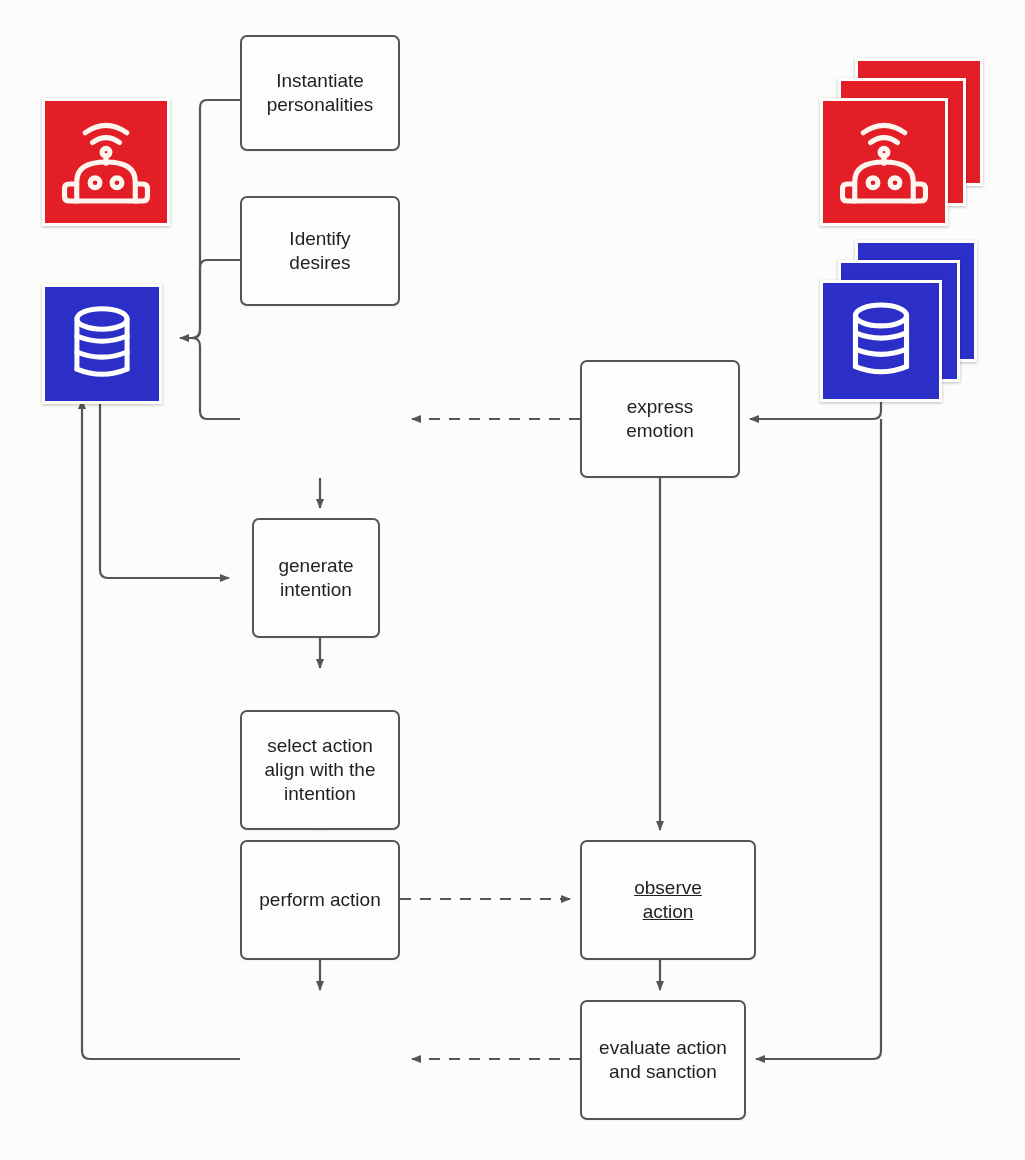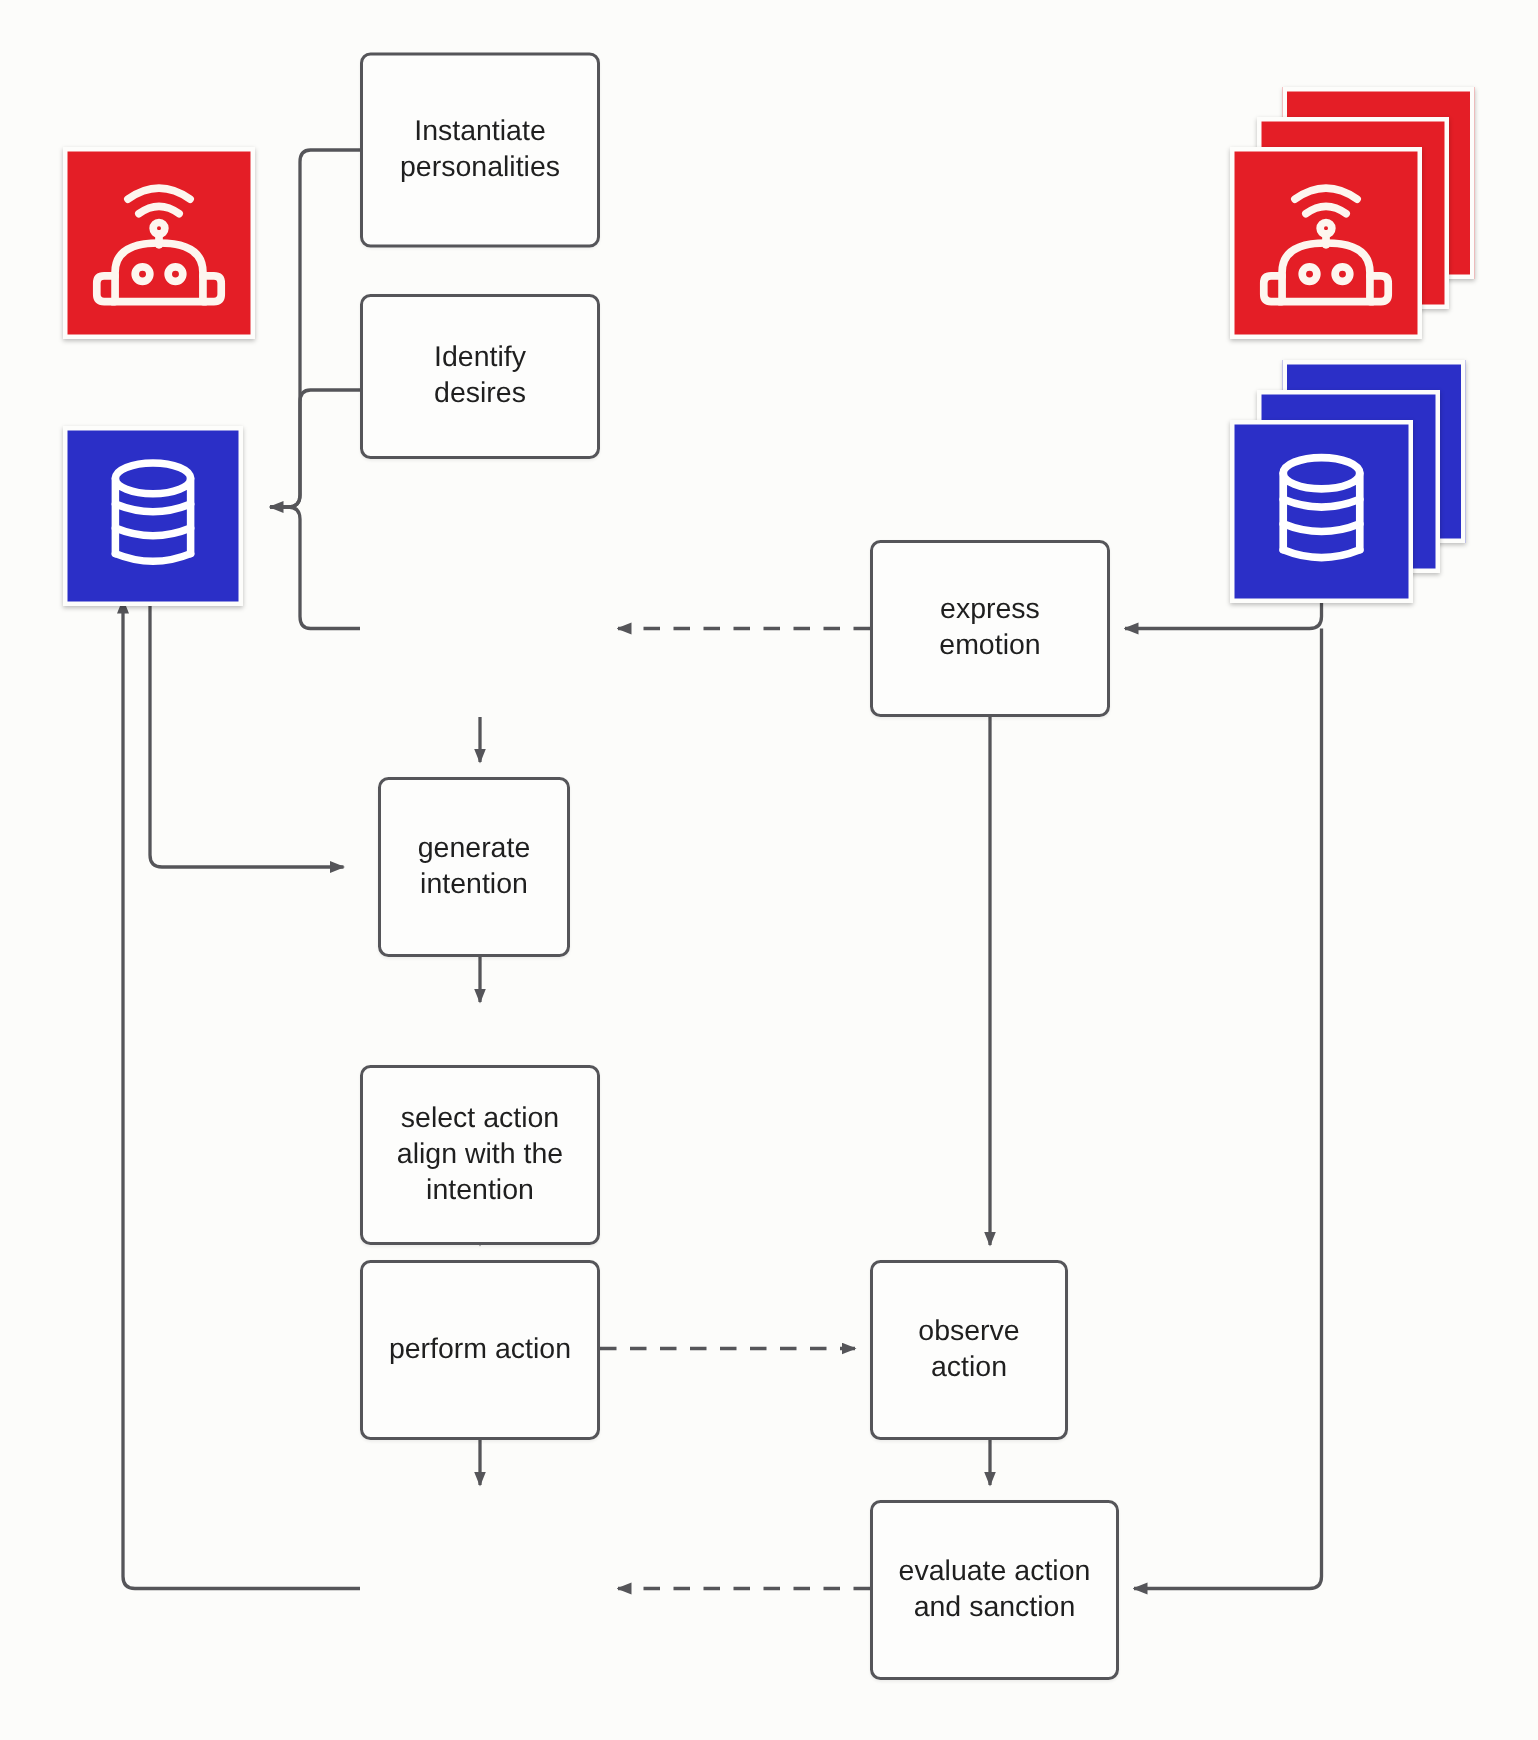--- a/index.html
+++ b/index.html
@@ -133,31 +133,31 @@
           <path d="M28,28 L28,72"></path>
           <path d="M72,28 L72,72"></path>
           <path d="M28,43 Q50,52 72,43"></path>
           <path d="M28,57 Q50,66 72,57"></path>
           <path d="M28,72 Q50,81 72,72"></path>
         </g>
       </svg>
     </div>
   </div>
 
-  <div class="node" style="left:240px;top:35px;width:160px;height:130px;">Instantiate<br>personalities</div>
+  <div class="node" style="left:240px;top:35px;width:160px;height:116px;">Instantiate<br>personalities</div>
 
   <div class="node" style="left:240px;top:196px;width:160px;height:110px;">Identify<br>desires</div>
 
 
   <div class="node" style="left:252px;top:518px;width:128px;height:120px;">generate<br>intention</div>
 
   <div class="node" style="left:240px;top:678px;width:160px;height:120px;margin-top:32px;">select action<br>align with the<br>intention</div>
 
   <div class="node" style="left:240px;top:840px;width:160px;height:120px;">perform action</div>
 
 
   <div class="node" style="left:580px;top:360px;width:160px;height:118px;">express<br>emotion</div>
 
-  <div class="node" style="left:580px;top:840px;width:132px;height:120px;">observe<br>action</div>
+  <div class="node" style="left:580px;top:840px;width:176px;height:120px;text-decoration:underline;">observe<br>action</div>
 
   <div class="node" style="left:580px;top:1000px;width:166px;height:120px;">evaluate action<br>and sanction</div>
 
 </div>
 
 </body></html>

